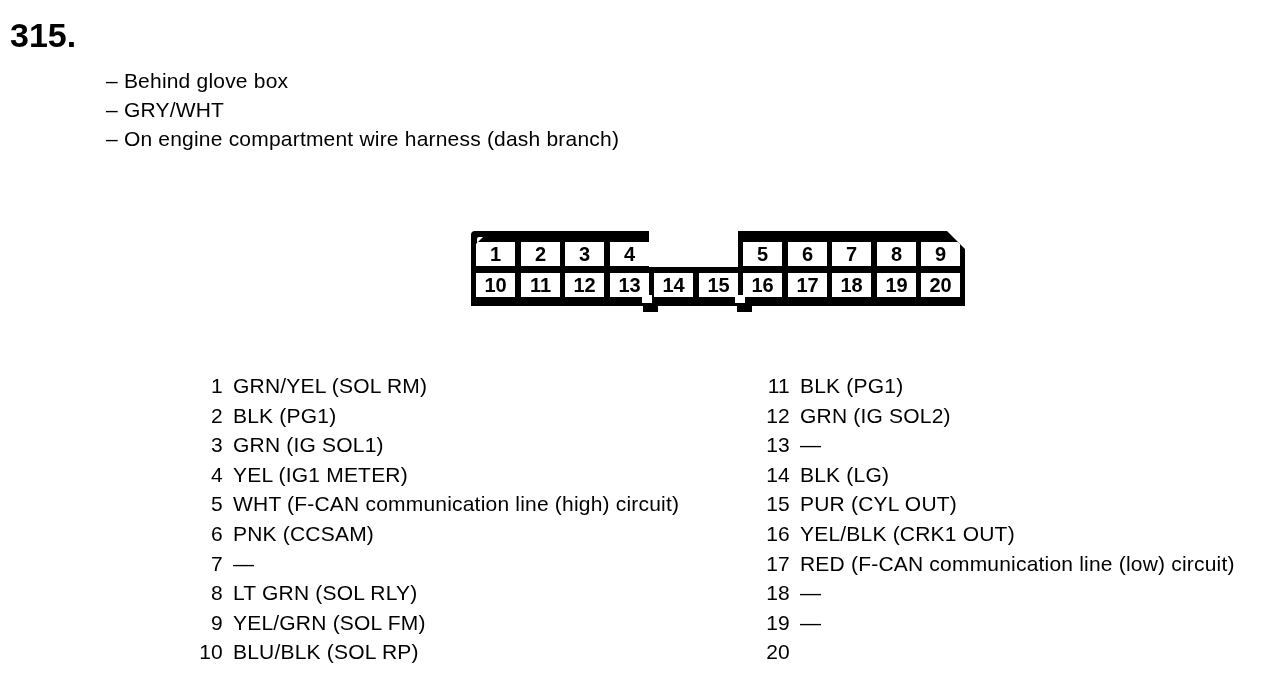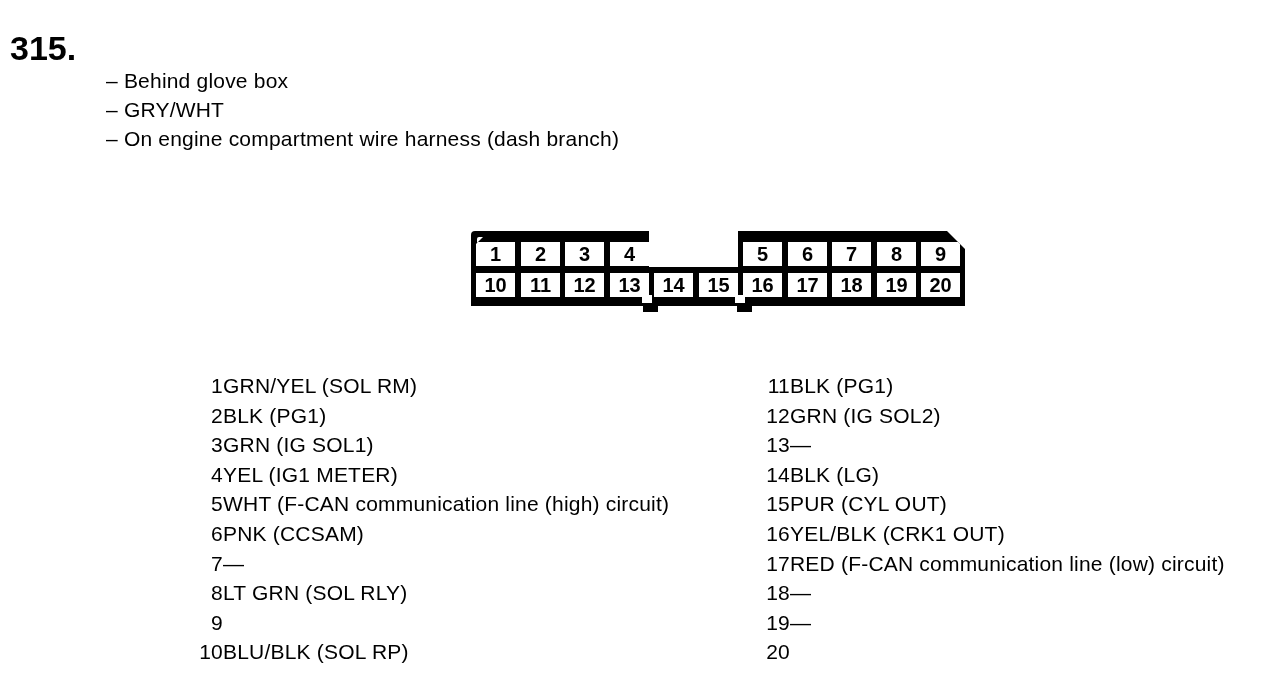--- a/index.html
+++ b/index.html
@@ -3,21 +3,21 @@
 <meta charset="utf-8">
 <style>
   * { margin:0; padding:0; box-sizing:border-box; }
   html,body { background:#ffffff; }
   body {
     width:1280px; height:682px; position:relative; overflow:hidden;
     font-family:"Liberation Sans", sans-serif; color:#000;
   }
 
   
-  .section-header { position:absolute; left:10px; top:29px; display:flex; white-space:nowrap; }
+  .section-header { position:absolute; left:10px; top:16px; display:flex; white-space:nowrap; }
   .sec-num  { font-size:34px; font-weight:bold; width:96px; }
   .sec-title{ font-size:34px; font-weight:bold; letter-spacing:-0.2px; }
 
   .notes { position:absolute; left:106px; top:66px; font-size:21px; line-height:29px; letter-spacing:0.2px; }
   .note  { white-space:nowrap; }
 
   
   .connector { position:absolute; left:471px; top:231px; width:494px; height:84px; }
   .blk { position:absolute; background:#000; }
   .tower-left  { left:0;   top:0; width:178px; height:40px;
@@ -42,21 +42,21 @@
   .notch-1 { left:171px; } .notch-2 { left:264px; }
   .bump  { position:absolute; background:#000; width:15px; height:6px; top:75px; }
   .bump-1 { left:172px; } .bump-2 { left:266px; }
 
   
   .pinlist { position:absolute; top:371px; font-size:21px; line-height:29.6px; letter-spacing:0.2px; }
   .pinlist-left  { left:191px; }
   .pinlist-right { left:758px; }
   .pin-row  { display:flex; white-space:nowrap; }
   .pin-num  { flex:none; width:32px; text-align:right; }
-  .pin-desc { }
+  .pin-desc { margin-left:10px; }
 </style>
 </head>
 <body>
 
 <div class="section-header">
   <span class="sec-num">315.</span>
 </div>
 
 <div class="notes">
   <div class="note">– Behind glove box</div>
@@ -139,20 +139,21 @@
   <div class="pin-row">
       <span class="pin-num">7</span>
       <span class="pin-desc">—</span>
     </div>
   <div class="pin-row">
       <span class="pin-num">8</span>
       <span class="pin-desc">LT GRN (SOL RLY)</span>
     </div>
   <div class="pin-row">
       <span class="pin-num">9</span>
+      <span class="pin-desc">YEL/GRN (SOL FM)</span>
     </div>
   <div class="pin-row">
       <span class="pin-num">10</span>
       <span class="pin-desc">BLU/BLK (SOL RP)</span>
     </div>
 </div>
 
 <div class="pinlist pinlist-right">
   <div class="pin-row">
       <span class="pin-num">11</span>

